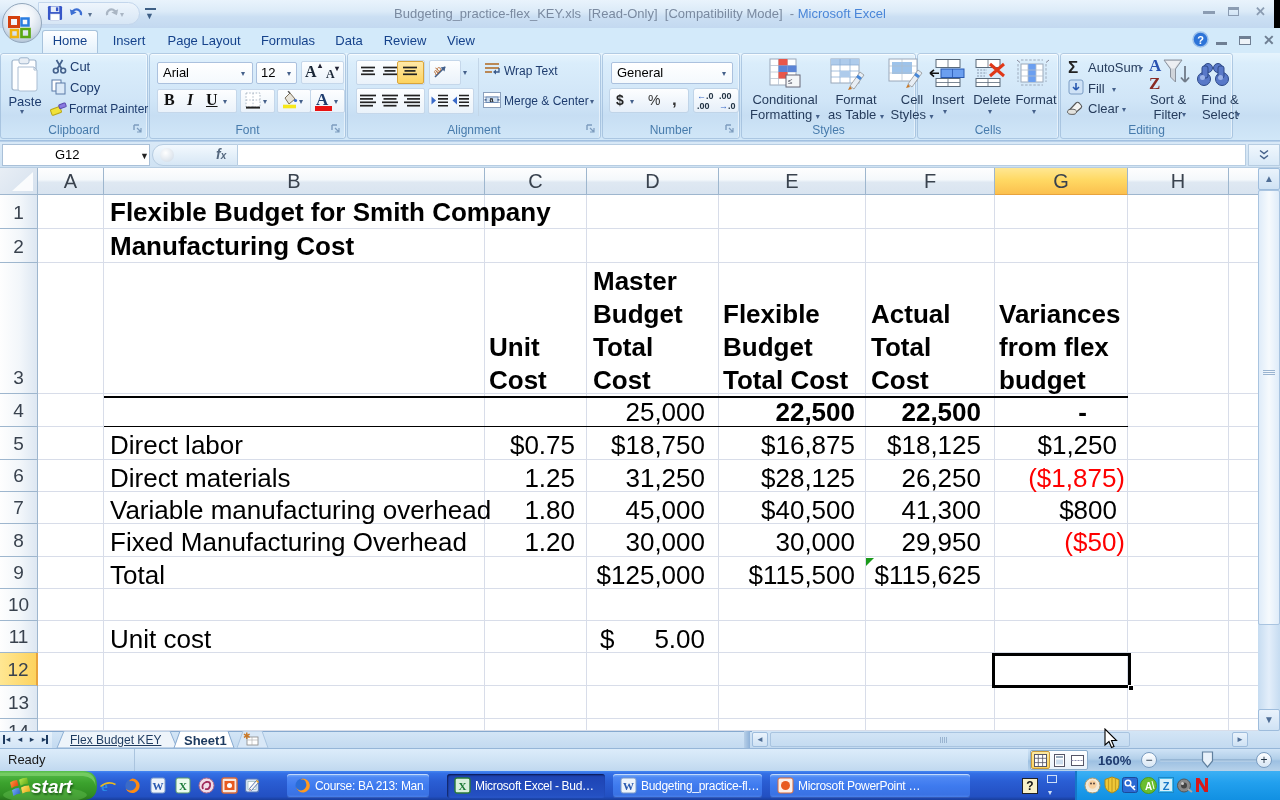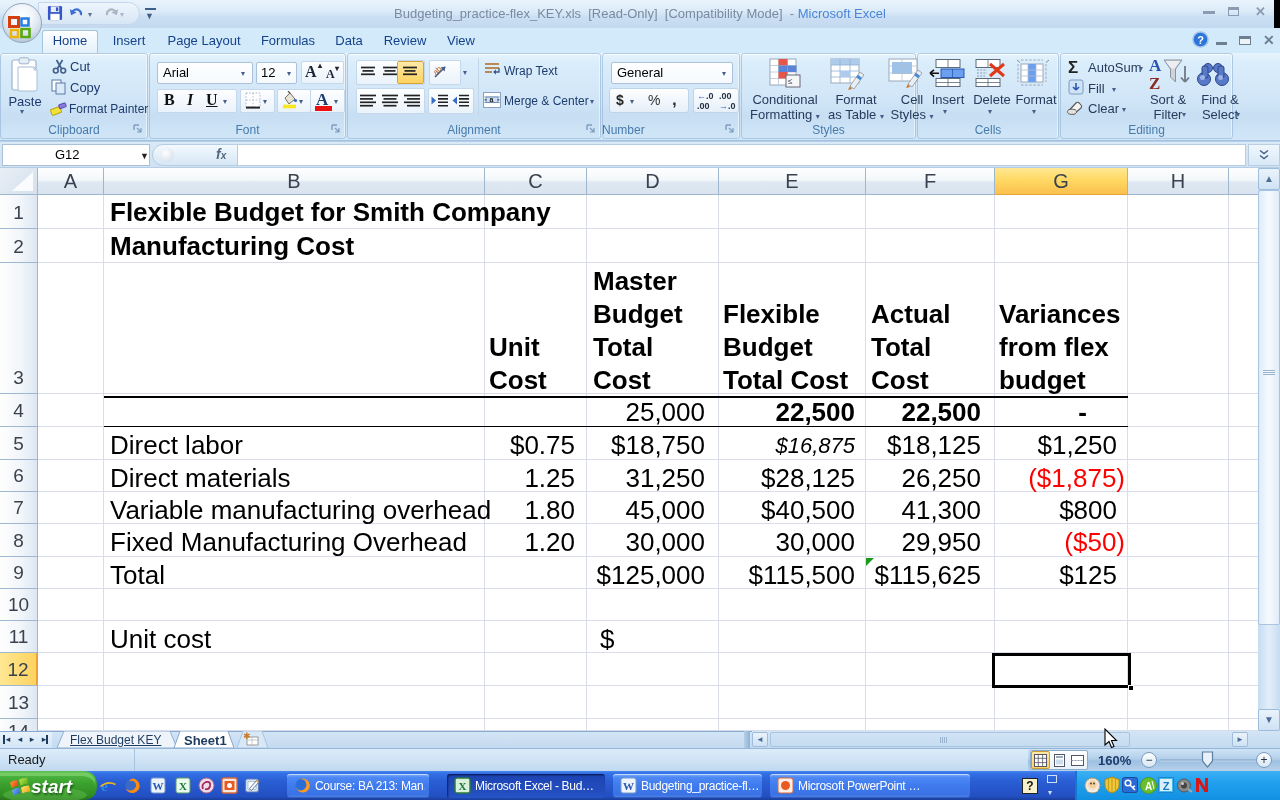--- a/index.html
+++ b/index.html
@@ -84,21 +84,21 @@
 <path d="M1 1 h5 M1 1 v5" stroke="#7d9cbe" stroke-width="1.4" fill="none"></path>
 <path d="M4 4 l4 4 M8 4 v4 h-4" stroke="#7d9cbe" stroke-width="1.2" fill="none"></path>
 </svg>
 <div class="abs" style="left:347px;top:53px;width:254px;height:86px;border:1px solid rgba(150,182,214,.65);border-radius:3px;box-shadow:inset 0 1px 0 rgba(255,255,255,.7), inset -1px 0 0 rgba(255,255,255,.5);"></div>
 <div class="abs" style="left:347px;top:123px;width:254px;text-align:center;font-size:12px;color:#477bac;">Alignment</div>
 <svg class="abs" style="left:586px;top:124px" width="10" height="10" viewBox="0 0 10 10">
 <path d="M1 1 h5 M1 1 v5" stroke="#7d9cbe" stroke-width="1.4" fill="none"></path>
 <path d="M4 4 l4 4 M8 4 v4 h-4" stroke="#7d9cbe" stroke-width="1.2" fill="none"></path>
 </svg>
 <div class="abs" style="left:602px;top:53px;width:138px;height:86px;border:1px solid rgba(150,182,214,.65);border-radius:3px;box-shadow:inset 0 1px 0 rgba(255,255,255,.7), inset -1px 0 0 rgba(255,255,255,.5);"></div>
-<div class="abs" style="left:602px;top:123px;width:138px;font-size:12px;color:#477bac;">Number</div>
+<div class="abs" style="left:602px;top:123px;width:138px;text-align:center;font-size:12px;color:#477bac;">Number</div>
 <svg class="abs" style="left:725px;top:124px" width="10" height="10" viewBox="0 0 10 10">
 <path d="M1 1 h5 M1 1 v5" stroke="#7d9cbe" stroke-width="1.4" fill="none"></path>
 <path d="M4 4 l4 4 M8 4 v4 h-4" stroke="#7d9cbe" stroke-width="1.2" fill="none"></path>
 </svg>
 <div class="abs" style="left:741px;top:53px;width:175px;height:86px;border:1px solid rgba(150,182,214,.65);border-radius:3px;box-shadow:inset 0 1px 0 rgba(255,255,255,.7), inset -1px 0 0 rgba(255,255,255,.5);"></div>
 <div class="abs" style="left:741px;top:123px;width:175px;text-align:center;font-size:12px;color:#477bac;">Styles</div>
 <div class="abs" style="left:917px;top:53px;width:142px;height:86px;border:1px solid rgba(150,182,214,.65);border-radius:3px;box-shadow:inset 0 1px 0 rgba(255,255,255,.7), inset -1px 0 0 rgba(255,255,255,.5);"></div>
 <div class="abs" style="left:917px;top:123px;width:142px;text-align:center;font-size:12px;color:#477bac;">Cells</div>
 <div class="abs" style="left:1060px;top:53px;width:173px;height:86px;border:1px solid rgba(150,182,214,.65);border-radius:3px;box-shadow:inset 0 1px 0 rgba(255,255,255,.7), inset -1px 0 0 rgba(255,255,255,.5);"></div>
 <div class="abs" style="left:1060px;top:123px;width:173px;text-align:center;font-size:12px;color:#477bac;">Editing</div>
@@ -443,21 +443,21 @@
 <div class="abs" style="left:999px;top:364px;height:33px;line-height:33px;font-size:26px;color:#000;font-weight:bold;white-space:nowrap;">budget</div>
 <div class="abs" style="left:104px;top:396px;width:1024px;height:2px;background:#000;"></div>
 <div class="abs" style="left:104px;top:426px;width:1024px;height:1px;background:#000;"></div>
 <div class="abs" style="left:405px;top:396px;width:300px;height:33px;line-height:33px;font-size:26px;color:#000;font-weight:normal;text-align:right;white-space:nowrap;">25,000</div>
 <div class="abs" style="left:555px;top:396px;width:300px;height:33px;line-height:33px;font-size:26px;color:#000;font-weight:bold;text-align:right;white-space:nowrap;">22,500</div>
 <div class="abs" style="left:681px;top:396px;width:300px;height:33px;line-height:33px;font-size:26px;color:#000;font-weight:bold;text-align:right;white-space:nowrap;">22,500</div>
 <div class="abs" style="left:787px;top:396px;width:300px;height:33px;line-height:33px;font-size:26px;color:#000;font-weight:bold;text-align:right;white-space:nowrap;">-</div>
 <div class="abs" style="left:110px;top:429px;height:33px;line-height:33px;font-size:26px;color:#000;white-space:nowrap;">Direct labor</div>
 <div class="abs" style="left:275px;top:429px;width:300px;height:33px;line-height:33px;font-size:26px;color:#000;text-align:right;white-space:nowrap;">$0.75</div>
 <div class="abs" style="left:405px;top:429px;width:300px;height:33px;line-height:33px;font-size:26px;color:#000;text-align:right;white-space:nowrap;">$18,750</div>
-<div class="abs" style="left:555px;top:429px;width:300px;height:33px;line-height:33px;font-size:22px;color:#000;text-align:right;white-space:nowrap;font-style:italic;">$16,875</div>
+<div class="abs" style="left:555px;top:429px;width:300px;height:33px;line-height:33px;font-size:26px;color:#000;text-align:right;white-space:nowrap;">$16,875</div>
 <div class="abs" style="left:681px;top:429px;width:300px;height:33px;line-height:33px;font-size:26px;color:#000;text-align:right;white-space:nowrap;">$18,125</div>
 <div class="abs" style="left:817px;top:429px;width:300px;height:33px;line-height:33px;font-size:26px;color:#000;text-align:right;white-space:nowrap;">$1,250</div>
 <div class="abs" style="left:110px;top:462px;height:32px;line-height:32px;font-size:26px;color:#000;white-space:nowrap;">Direct materials</div>
 <div class="abs" style="left:275px;top:462px;width:300px;height:32px;line-height:32px;font-size:26px;color:#000;text-align:right;white-space:nowrap;">1.25</div>
 <div class="abs" style="left:405px;top:462px;width:300px;height:32px;line-height:32px;font-size:26px;color:#000;text-align:right;white-space:nowrap;">31,250</div>
 <div class="abs" style="left:555px;top:462px;width:300px;height:32px;line-height:32px;font-size:26px;color:#000;text-align:right;white-space:nowrap;">$28,125</div>
 <div class="abs" style="left:681px;top:462px;width:300px;height:32px;line-height:32px;font-size:26px;color:#000;text-align:right;white-space:nowrap;">26,250</div>
 <div class="abs" style="left:825px;top:462px;width:300px;height:32px;line-height:32px;font-size:26px;color:#fe0000;text-align:right;white-space:nowrap;">($1,875)</div>
 <div class="abs" style="left:110px;top:494px;height:32px;line-height:32px;font-size:26px;color:#000;white-space:nowrap;">Variable manufacturing overhead</div>
 <div class="abs" style="left:275px;top:494px;width:300px;height:32px;line-height:32px;font-size:26px;color:#000;text-align:right;white-space:nowrap;">1.80</div>
@@ -468,26 +468,26 @@
 <div class="abs" style="left:110px;top:526px;height:33px;line-height:33px;font-size:26px;color:#000;white-space:nowrap;">Fixed Manufacturing Overhead</div>
 <div class="abs" style="left:275px;top:526px;width:300px;height:33px;line-height:33px;font-size:26px;color:#000;text-align:right;white-space:nowrap;">1.20</div>
 <div class="abs" style="left:405px;top:526px;width:300px;height:33px;line-height:33px;font-size:26px;color:#000;text-align:right;white-space:nowrap;">30,000</div>
 <div class="abs" style="left:555px;top:526px;width:300px;height:33px;line-height:33px;font-size:26px;color:#000;text-align:right;white-space:nowrap;">30,000</div>
 <div class="abs" style="left:681px;top:526px;width:300px;height:33px;line-height:33px;font-size:26px;color:#000;text-align:right;white-space:nowrap;">29,950</div>
 <div class="abs" style="left:825px;top:526px;width:300px;height:33px;line-height:33px;font-size:26px;color:#fe0000;text-align:right;white-space:nowrap;">($50)</div>
 <div class="abs" style="left:110px;top:559px;height:32px;line-height:32px;font-size:26px;color:#000;white-space:nowrap;">Total</div>
 <div class="abs" style="left:405px;top:559px;width:300px;height:32px;line-height:32px;font-size:26px;color:#000;text-align:right;white-space:nowrap;">$125,000</div>
 <div class="abs" style="left:555px;top:559px;width:300px;height:32px;line-height:32px;font-size:26px;color:#000;text-align:right;white-space:nowrap;">$115,500</div>
 <div class="abs" style="left:681px;top:559px;width:300px;height:32px;line-height:32px;font-size:26px;color:#000;text-align:right;white-space:nowrap;">$115,625</div>
-<div class="abs" style="left:817px;top:559px;width:300px;height:32px;line-height:32px;font-size:26px;color:#000;text-align:right;white-space:nowrap;">$125</div>
 <svg class="abs" style="left:866px;top:558px" width="8" height="8" viewBox="0 0 8 8">
       <path d="M0 0 L8 0 L0 8 Z" fill="#1a9a1a"></path>
     </svg>
 <div class="abs" style="left:110px;top:623px;height:32px;line-height:32px;font-size:26px;color:#000;white-space:nowrap;">Unit cost</div>
 <div class="abs" style="left:600px;top:623px;height:32px;line-height:32px;font-size:26px;color:#000;white-space:nowrap;">$</div>
+<div class="abs" style="left:405px;top:623px;width:300px;height:32px;line-height:32px;font-size:26px;color:#000;text-align:right;white-space:nowrap;">5.00</div>
 <div class="abs" style="left:992px;top:653px;width:139px;height:35px;border:3px solid #000;background:transparent;"></div>
 <div class="abs" style="left:1128px;top:685px;width:6px;height:6px;background:#000;border:1px solid #fff;"></div>
 <div class="abs" style="left:1258px;top:168px;width:22px;height:563px;background:linear-gradient(90deg,#c6dcf1,#e3eefa 50%,#c6dcf1);"></div>
 <div class="abs" style="left:1258px;top:168px;width:22px;height:22px;background:linear-gradient(#eaf3fc,#cfe2f4);border:1px solid #9ebcdc;border-radius:2px;text-align:center;line-height:20px;font-size:10px;color:#4f6e96;">▲</div>
 <div class="abs" style="left:1258px;top:190px;width:22px;height:435px;background:linear-gradient(90deg,#dfecf9,#f6fafd 50%,#dfecf9);border:1px solid #a9c4e0;border-radius:2px;"></div>
 <div class="abs" style="left:1263px;top:370px;width:12px;height:1px;background:#9ab4d0;box-shadow:0 2px 0 #9ab4d0,0 4px 0 #9ab4d0;"></div>
 <div class="abs" style="left:1258px;top:709px;width:22px;height:22px;background:linear-gradient(#eaf3fc,#cfe2f4);border:1px solid #9ebcdc;border-radius:2px;text-align:center;line-height:20px;font-size:10px;color:#4f6e96;">▼</div>
 <div class="abs" style="left:0;top:731px;width:1280px;height:17px;background:linear-gradient(#d3e5f6,#c3daf0);border-top:1px solid #86a9cf;"></div>
 <div class="abs" style="left:0;top:732px;width:52px;height:16px;background:linear-gradient(#e8f2fb,#d3e5f6);"></div>
 <div class="abs" style="left:2px;top:733px;width:12px;height:13px;font-size:9px;color:#1d3a5f;text-align:center;line-height:13px;">◂</div>

